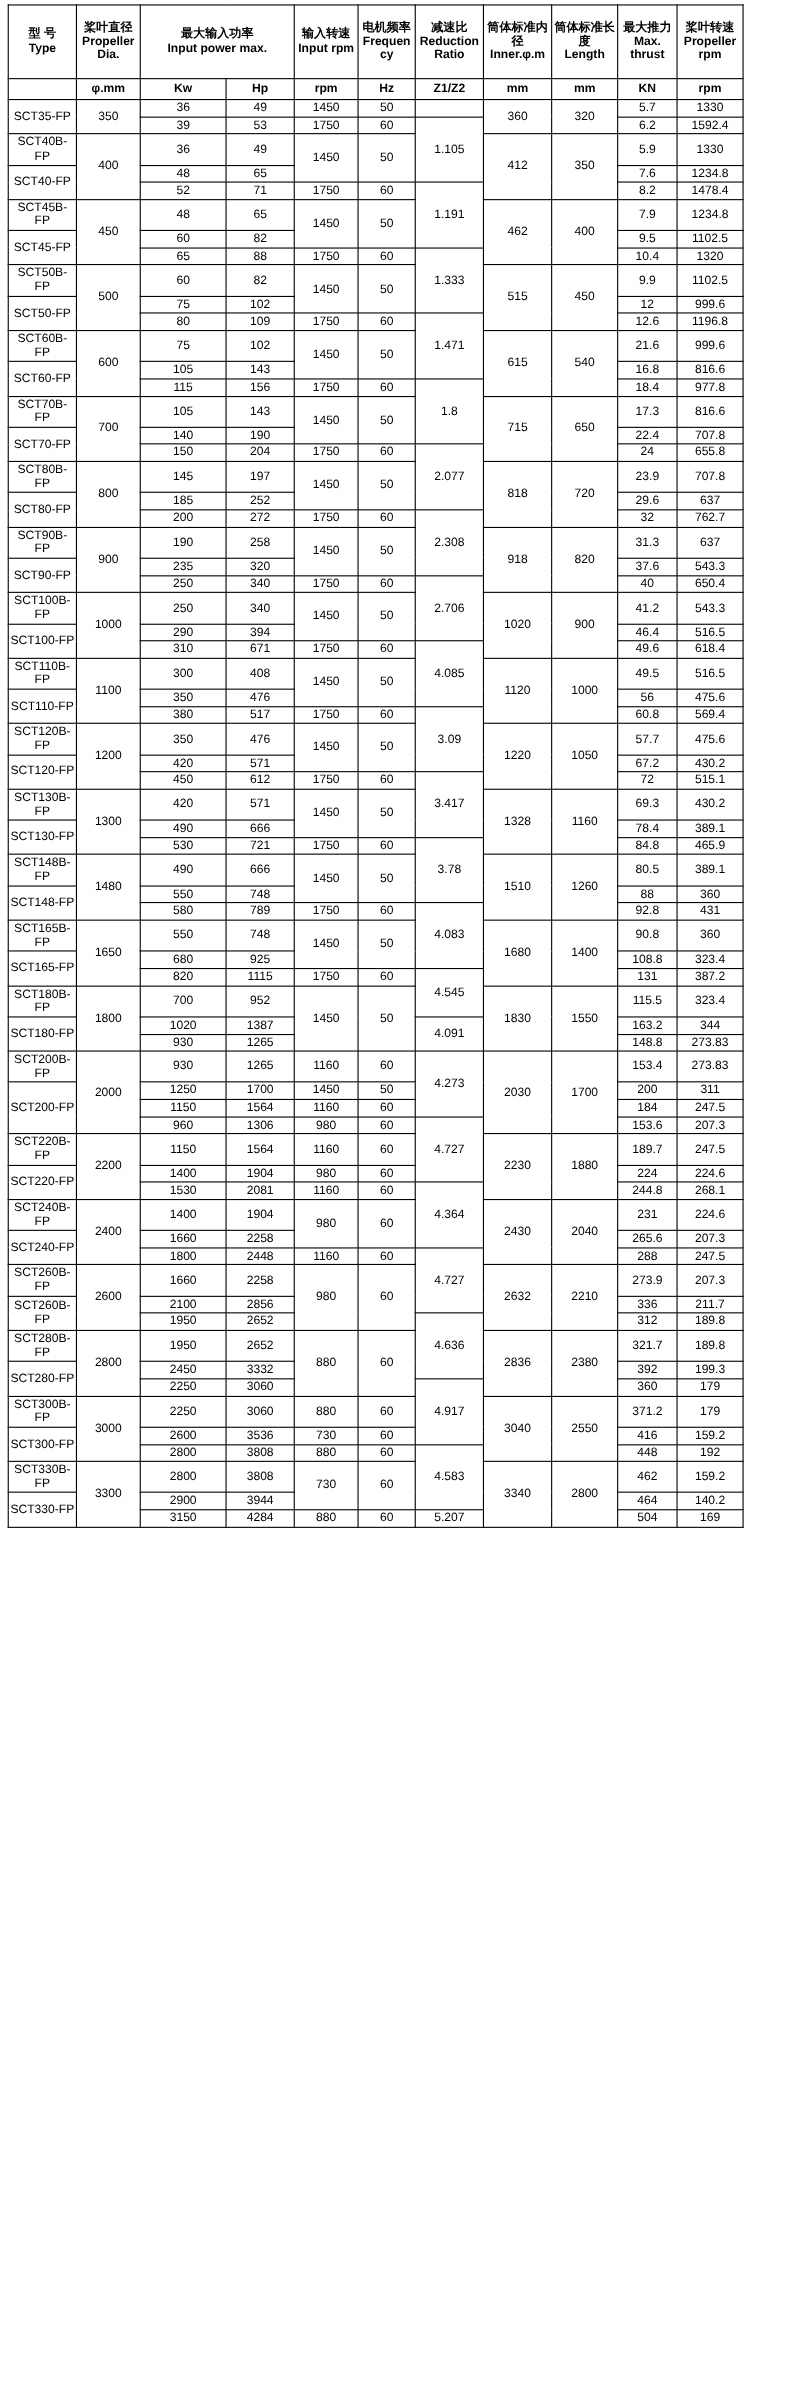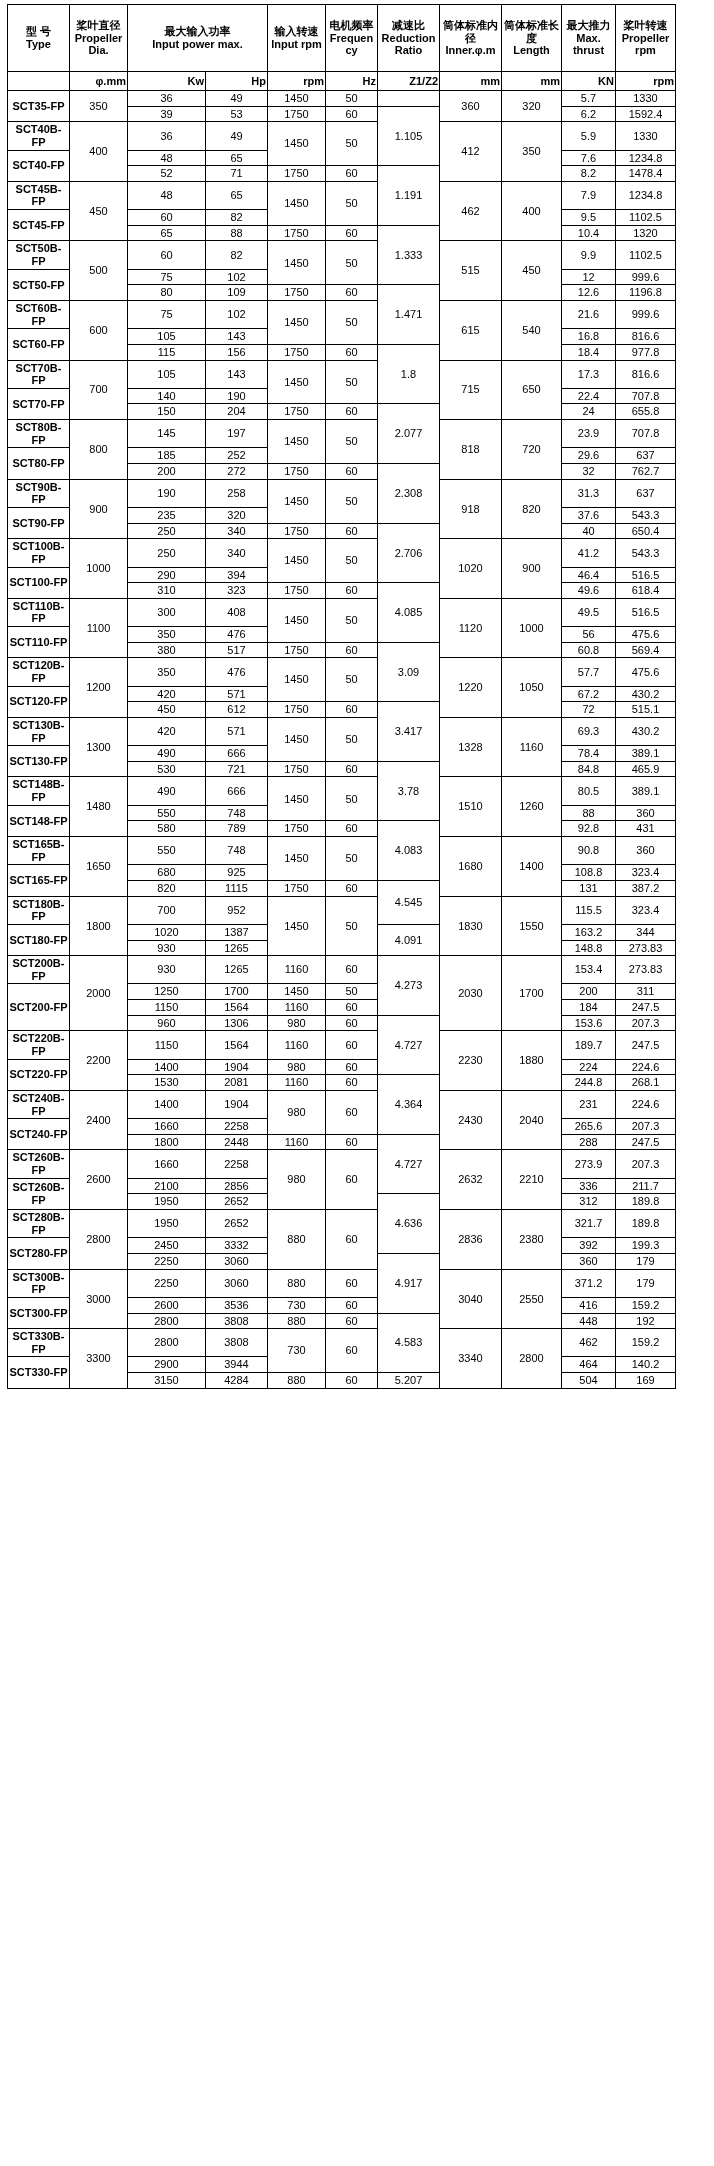--- a/index.html
+++ b/index.html
@@ -37,37 +37,36 @@
     font-weight: bold;
     font-size: 11px;
     padding: 2px 1px;
   }
   thead th.h1 {
     height: 64px;
   }
   thead th.h2 {
     height: 16px;
     font-weight: bold;
-    text-align: right;
   }
   
   col.c-type      { width: 62px; }
   col.c-dia       { width: 58px; }
   col.c-kw        { width: 78px; }
   col.c-hp        { width: 62px; }
   col.c-rpm       { width: 58px; }
   col.c-hz        { width: 52px; }
   col.c-ratio     { width: 62px; }
   col.c-inner     { width: 62px; }
   col.c-length    { width: 60px; }
   col.c-thrust    { width: 54px; }
   col.c-prop      { width: 60px; }
 
   td.type-cell {
-    font-weight: bold;
+    font-weight: normal;
     font-size: 11px;
     text-align: left;
     padding-left: 3px;
     line-height: 1.25;
   }
   td.num {
     font-size: 11px;
   }
 </style>
 </head>
@@ -378,21 +377,21 @@
         </tr>
         <tr>
           <td rowspan="2" class="type-cell">SCT100-FP</td>
           <td class="num">290</td>
           <td class="num">394</td>
           <td class="num">46.4</td>
           <td class="num">516.5</td>
         </tr>
         <tr>
           <td class="num">310</td>
-          <td class="num">323</td>
+          <td class="num">671</td>
           <td class="num">1750</td>
           <td class="num">60</td>
           <td rowspan="3" class="num">4.085</td>
           <td class="num">49.6</td>
           <td class="num">618.4</td>
         </tr>
         <tr>
           <td class="type-cell">SCT110B-FP</td>
           <td rowspan="3" class="num">1100</td>
           <td class="num">300</td>

